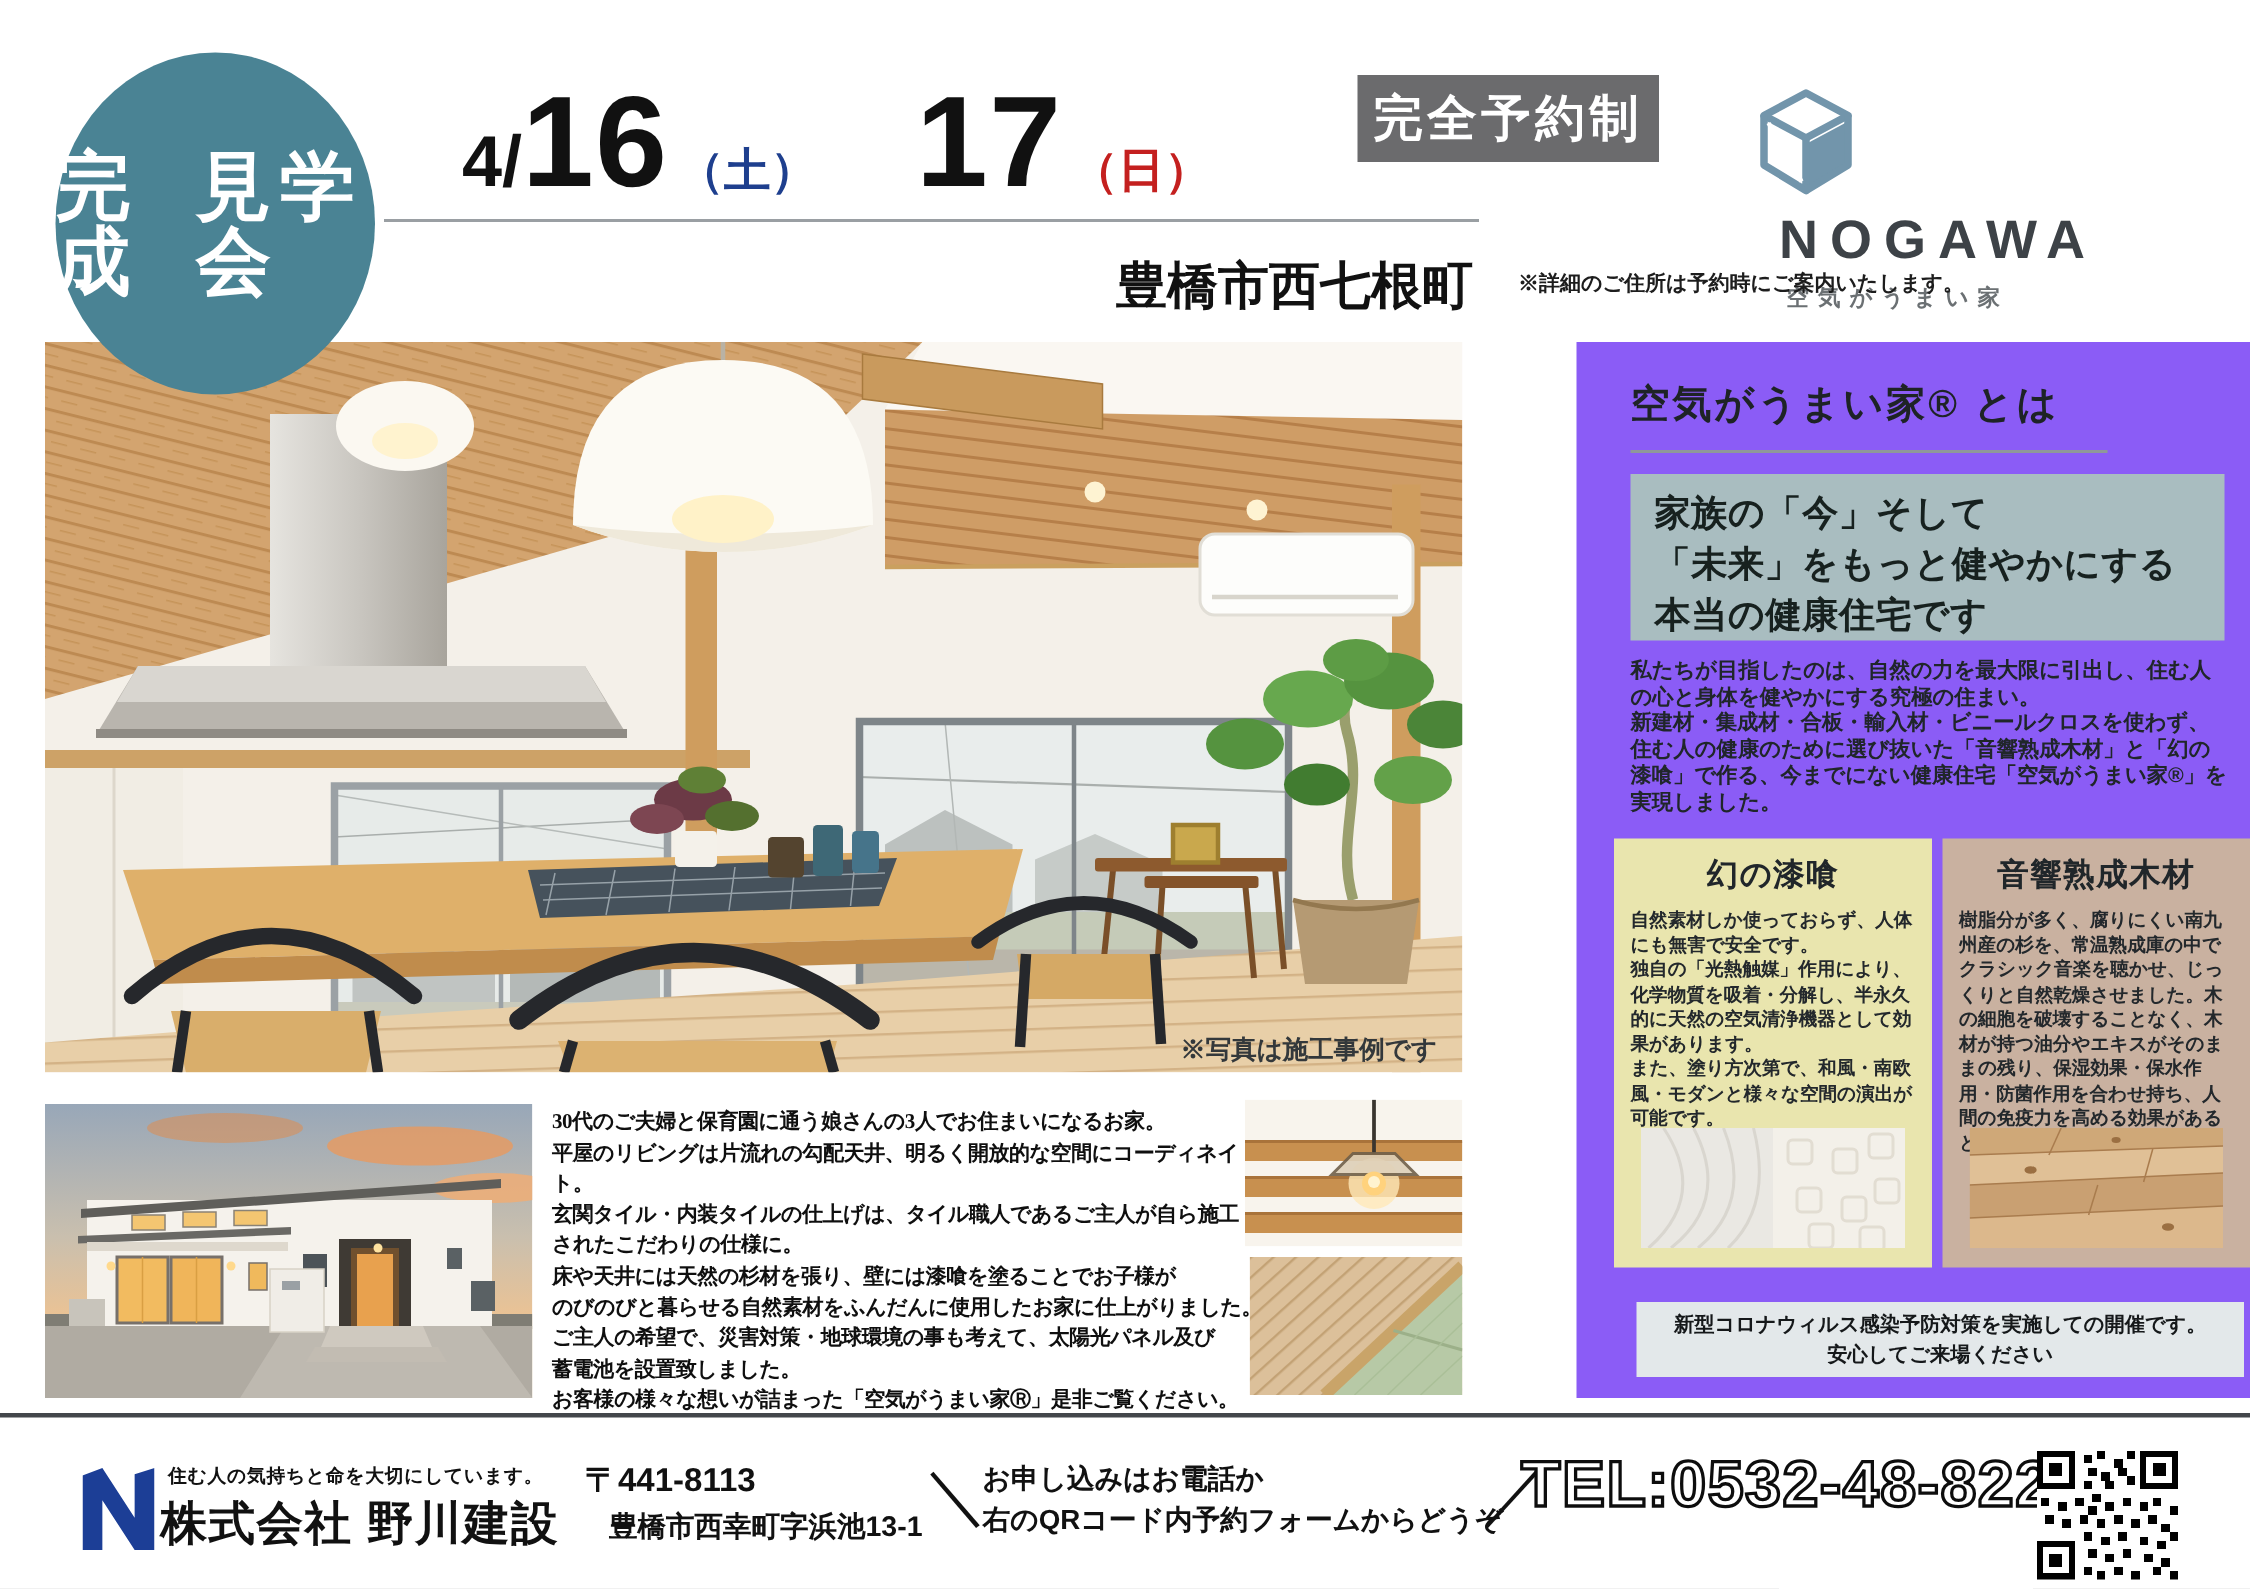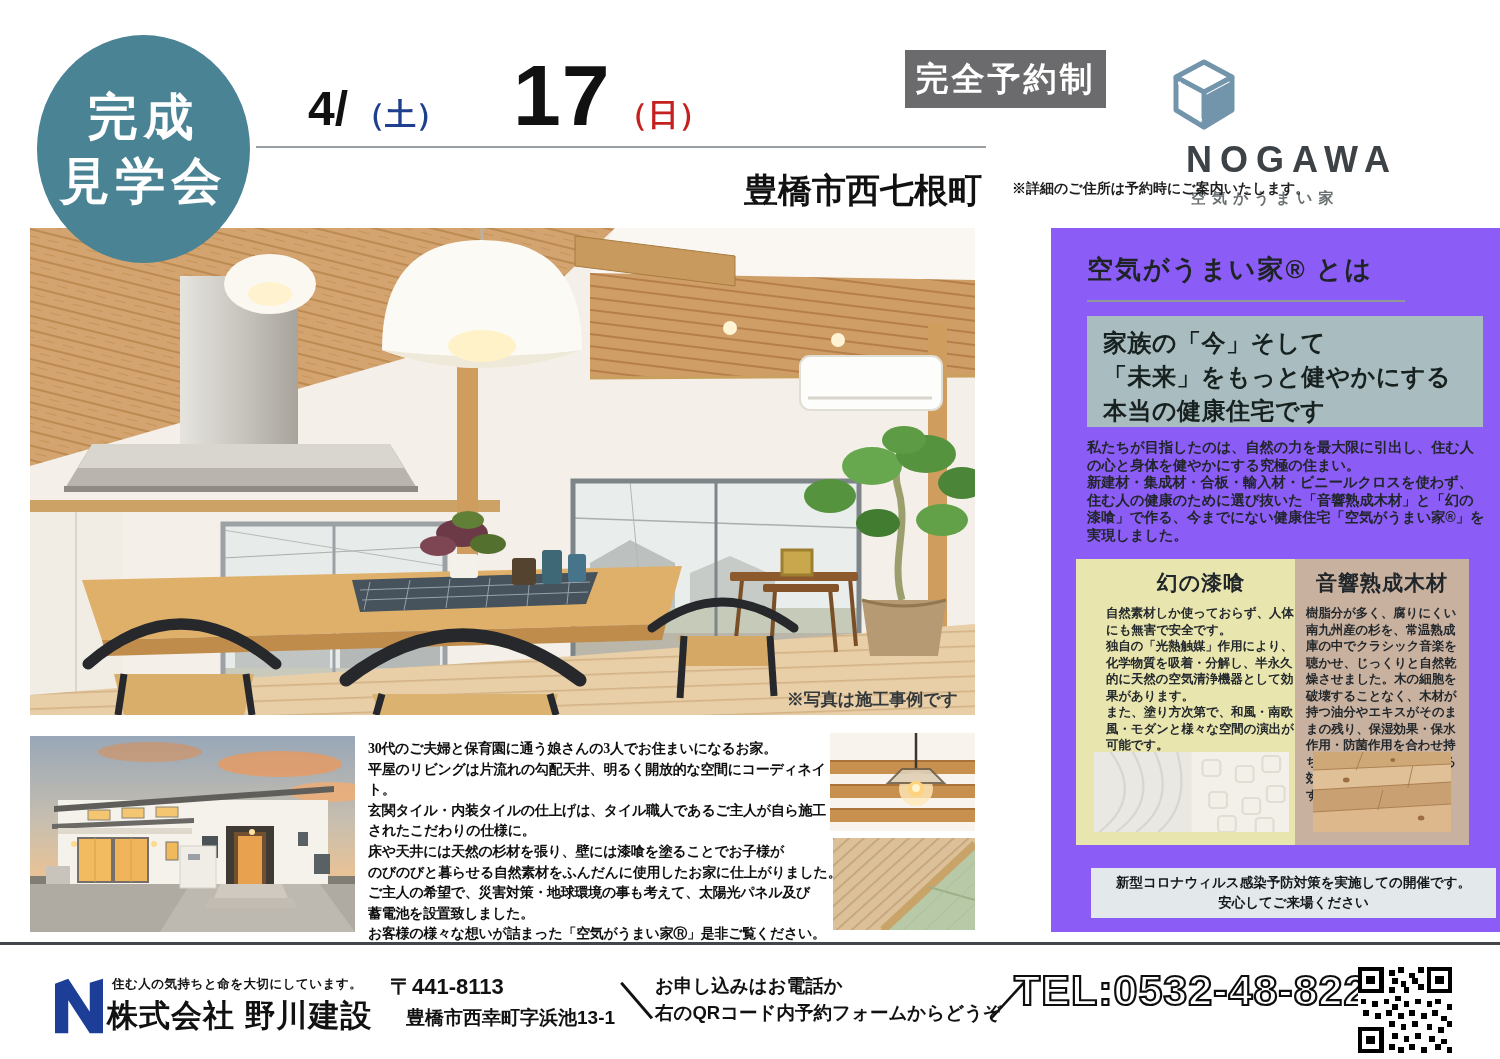--- a/index.html
+++ b/index.html
@@ -2,21 +2,21 @@
 <html lang="ja"><head>
 <meta charset="utf-8">
 <style>
   html,body{margin:0;padding:0;background:#e8e8e8;}
   .page{position:relative;width:1500px;height:1059px;background:#ffffff;overflow:hidden;
         font-family:"Liberation Sans",sans-serif;color:#111;}
   .abs{position:absolute;}
 
   
   .circle-badge{left:37px;top:35px;width:213px;height:228px;border-radius:50%;
-    background:#4a8394;z-index:6;display:flex;flex-direction:column;align-items:center;
+    background:#4a8394;z-index:6;display:flex;flex-direction:row;align-items:center;
     justify-content:center;gap:14px;color:#fff;font-family:"Liberation Serif",serif;
     font-weight:700;font-size:50px;letter-spacing:6px;line-height:1;}
   .date-row{left:308px;top:46px;display:flex;align-items:baseline;white-space:nowrap;}
   .date-month{font-size:48px;font-weight:700;}
   .date-day{font-size:86px;font-weight:600;letter-spacing:1px;}
   .date-wd{font-size:31px;font-weight:700;margin-left:6px;}
   .wd-sat{color:#1e3f8e;}
   .wd-sun{color:#c4201f;}
   .date-gap{width:66px;}
   .badge-reserved{left:905px;top:50px;width:201px;height:58px;background:#6b6b6d;
@@ -41,22 +41,22 @@
   
   .panel{left:1051px;top:228px;width:475px;height:704px;background:#8b5cf6;}
   .panel-heading{left:36px;top:24px;font-size:26px;font-weight:700;color:#1e2326;letter-spacing:2px;white-space:nowrap;}
   .panel-underline{left:36px;top:72px;width:318px;height:2px;background:#8f979a;}
   .panel-lead{left:36px;top:88px;width:396px;height:111px;background:#a9bdc0;box-sizing:border-box;
     padding:10px 16px 6px;font-size:24px;font-weight:700;line-height:34px;color:#17211f;
     white-space:pre-line;letter-spacing:0.5px;}
   .panel-body{left:36px;top:211px;width:410px;font-size:14.2px;font-weight:700;line-height:17.6px;
     color:#20262a;white-space:pre-line;}
   .mat-box{top:331px;height:286px;}
-  .mat-left{left:25px;width:212px;background:#e9e5ae;padding-left:19px;}
-  .mat-right{left:244px;width:174px;background:#c9b1a0;}
+  .mat-left{left:25px;width:212px;background:#e9e5ae;}
+  .mat-right{left:244px;width:205px;background:#c9b1a0;}
   .mat-title{text-align:center;margin-top:10px;font-size:21px;font-weight:800;color:#20262a;letter-spacing:1px;}
   .mat-text{margin:8px 11px 0;font-size:12.4px;font-weight:700;line-height:16.5px;color:#23282c;white-space:pre-line;}
   .mat-photo{position:absolute;left:18px;right:18px;bottom:13px;height:80px;overflow:hidden;}
   .notice-box{left:40px;top:640px;width:405px;height:50px;background:#e3e8ea;display:flex;
     align-items:center;justify-content:center;text-align:center;font-size:13.5px;font-weight:800;
     line-height:20px;color:#15181a;white-space:pre-line;}
 
   
   .description{left:368px;top:739px;width:478px;font-family:"Liberation Serif",serif;
     font-size:14px;font-weight:600;line-height:20.6px;letter-spacing:-0.3px;color:#0f0f0f;white-space:pre-line;}
@@ -81,20 +81,21 @@
 
 <div class="page">
 
   <div class="abs circle-badge">
     <span>完成</span>
     <span>見学会</span>
   </div>
 
   <div class="abs date-row">
     <span class="date-month">4/</span>
+    <span class="date-day">16</span>
     <span class="date-wd wd-sat">（土）</span>
     <span class="date-gap"></span>
     <span class="date-day">17</span>
     <span class="date-wd wd-sun">（日）</span>
   </div>
 
   <div class="abs badge-reserved">完全予約制</div>
 
   <div class="abs logo">
     <svg width="68" height="72" viewBox="0 0 68 72">

